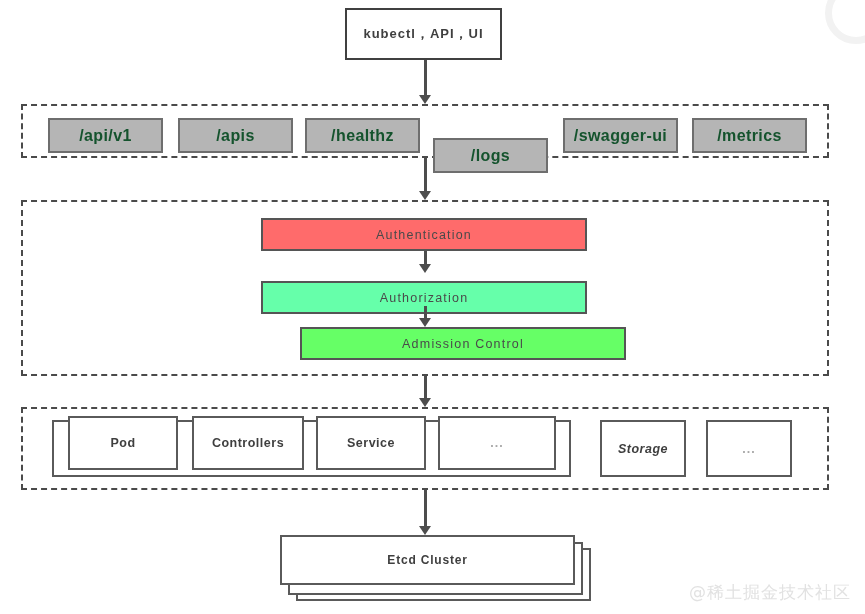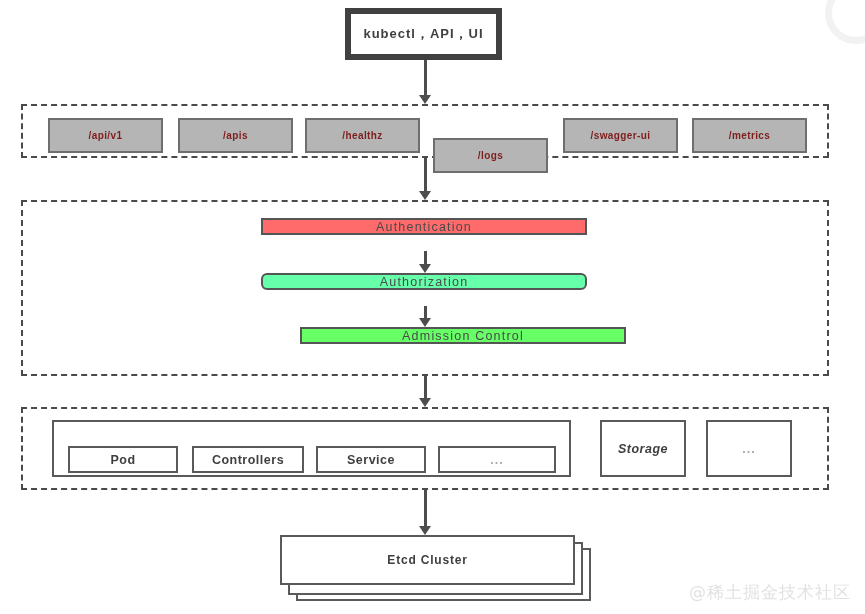--- a/index.html
+++ b/index.html
@@ -22,21 +22,21 @@
     width: 865px;
     height: 614px;
   }
 
   
   .abs { position: absolute; box-sizing: border-box; }
 
   
   .plainbox {
     background: #ffffff;
-    border: 6px solid #404040;
+    border: 2px solid #404040;
     display: flex;
     align-items: center;
     justify-content: center;
     text-align: center;
   }
   .plainbox .lbl {
     font-size: 12.5px;
     font-weight: bold;
     letter-spacing: .6px;
     color: #3f3f3f;
@@ -62,60 +62,60 @@
     top: 118px;
     height: 35px;
     background: #b5b5b5;
     border: 2px solid #6e6e6e;
     display: flex;
     align-items: center;
     justify-content: center;
     box-sizing: border-box;
   }
   .chip .lbl {
-    font-size: 10px;
-    font-weight: bold;
-    color: #7f1d1d;
+    font-size: 16px;
+    font-weight: bold;
+    color: #14532d;
     letter-spacing: .4px;
     white-space: nowrap;
   }
 
   
   .authbar {
     position: absolute;
     left: 261px;
     width: 326px;
-    height: 17px;
+    height: 33px;
     border: 2px solid #555555;
     display: flex;
     align-items: center;
     justify-content: center;
     box-sizing: border-box;
   }
   .authbar .lbl {
     font-size: 12.5px;
     font-weight: normal;
     letter-spacing: 1.2px;
     color: #4a4a4a;
     white-space: nowrap;
   }
   #bar-authn { top: 218px; }
-  #bar-authz { top: 273px; border-radius: 6px; }
+  #bar-authz { top: 281px; }
   #bar-admis { top: 327px; margin-left: 39px; }
 
   
   #resources-inner {
     left: 52px; top: 420px; width: 519px; height: 57px;
     border: 2px solid #5a5a5a;
     background: #ffffff;
   }
   .res-chip {
     position: absolute;
-    top: 446px;
-    height: 27px;
+    top: 416px;
+    height: 54px;
     border: 2px solid #5a5a5a;
     background: #ffffff;
     display: flex;
     align-items: center;
     justify-content: center;
     box-sizing: border-box;
   }
   .res-chip .lbl {
     font-size: 12.5px;
     font-weight: bold;

